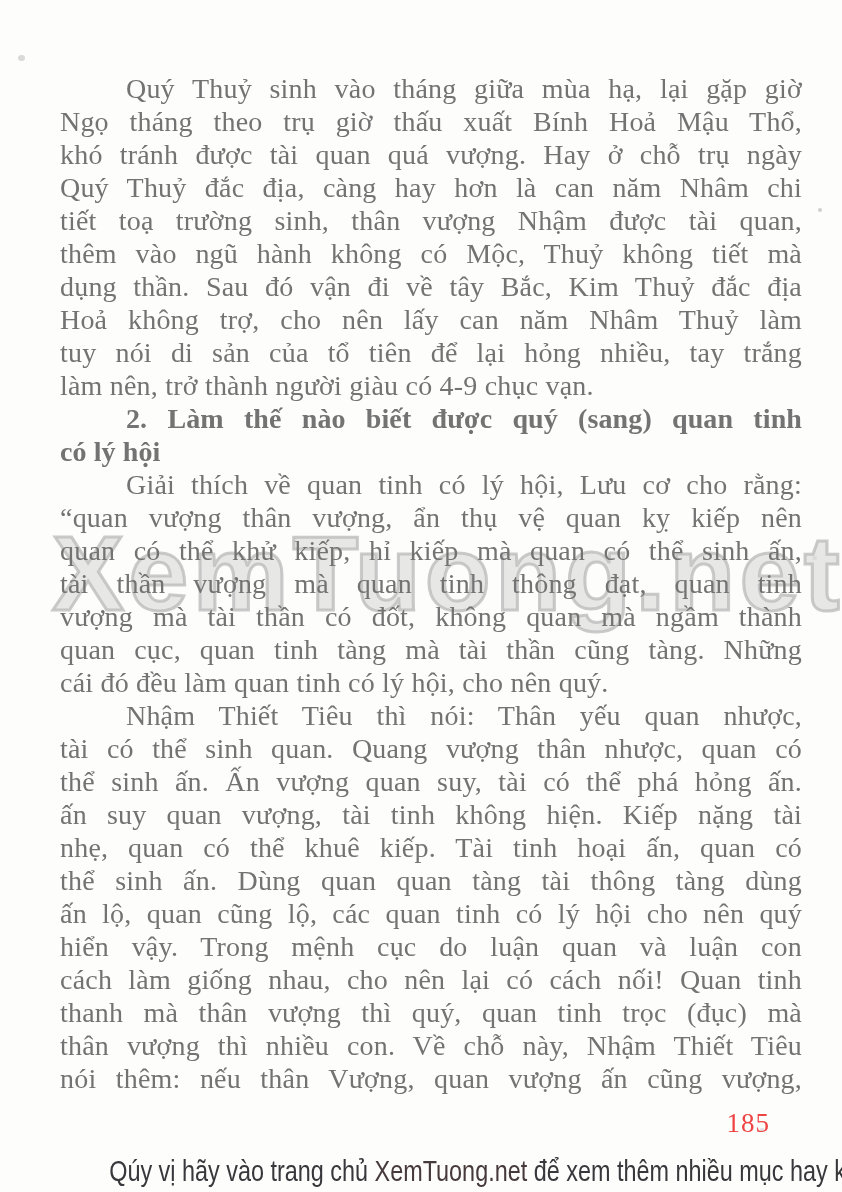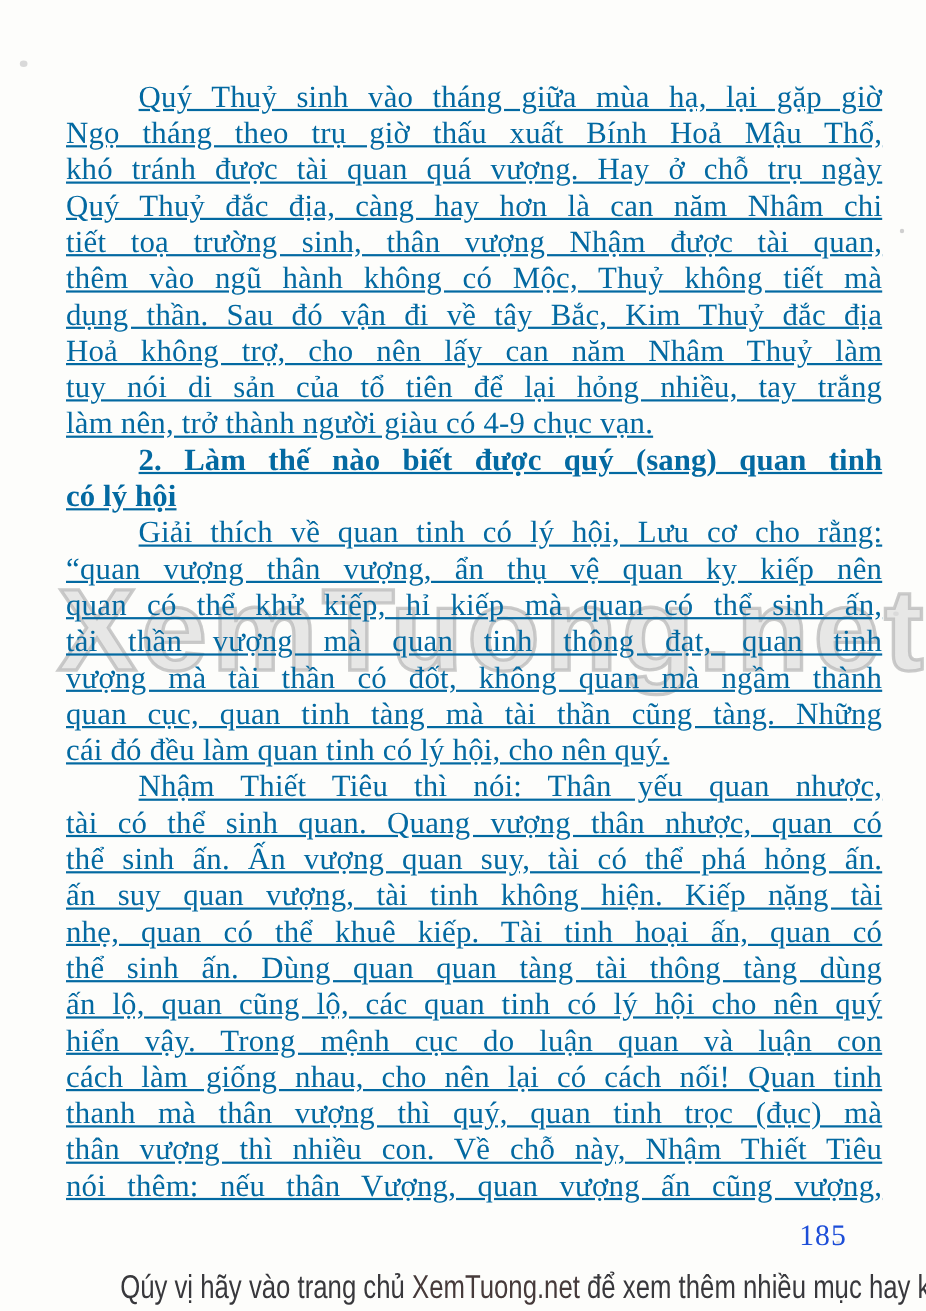--- a/index.html
+++ b/index.html
@@ -13,25 +13,24 @@
     width: 842px; height: 1192px;
     background: #fdfdfb;
     overflow: hidden;
   }
   
   .text-block {
     position: absolute;
     left: 60px; top: 72px;
     width: 742px;
     z-index: 2;
-    color: #0369a1;
+    color: #737373;
     font-size: 28px;
     line-height: 33px;
     letter-spacing: 0.2px;
-    text-decoration: underline;
   }
   .line {
     text-align: justify;
     text-align-last: justify;
     -moz-text-align-last: justify;
     white-space: normal;
     height: 33px;
     overflow: visible;
   }
   .line.end { text-align-last: left; -moz-text-align-last: left; }
@@ -53,21 +52,21 @@
     white-space: nowrap;
     transform: scaleX(1.02);
     transform-origin: left center;
     user-select: none;
   }
   .page-number {
     position: absolute;
     right: 72px; top: 1108px;
     z-index: 2;
     font-size: 27px;
-    color: #1d4ed8;
+    color: #ef4444;
     letter-spacing: 1px;
   }
   .footer {
     position: absolute;
     left: 0; bottom: 4px;
     width: 100%;
     z-index: 2;
     text-align: center;
     white-space: nowrap;
   }

